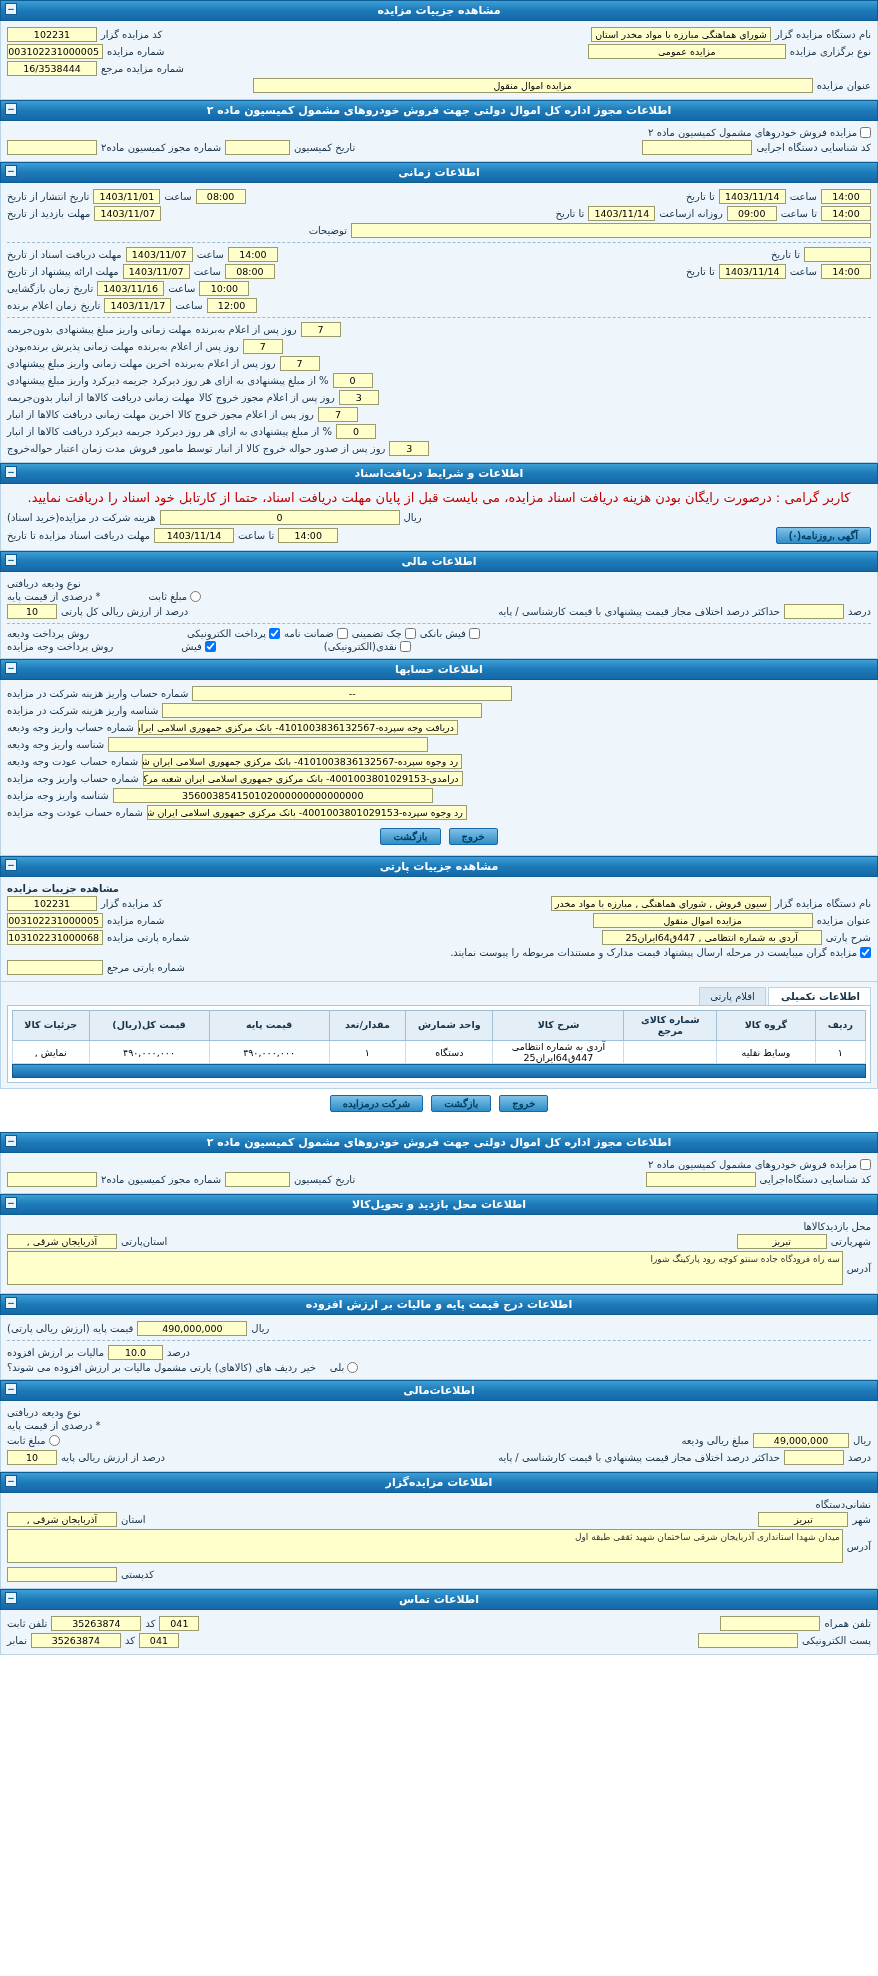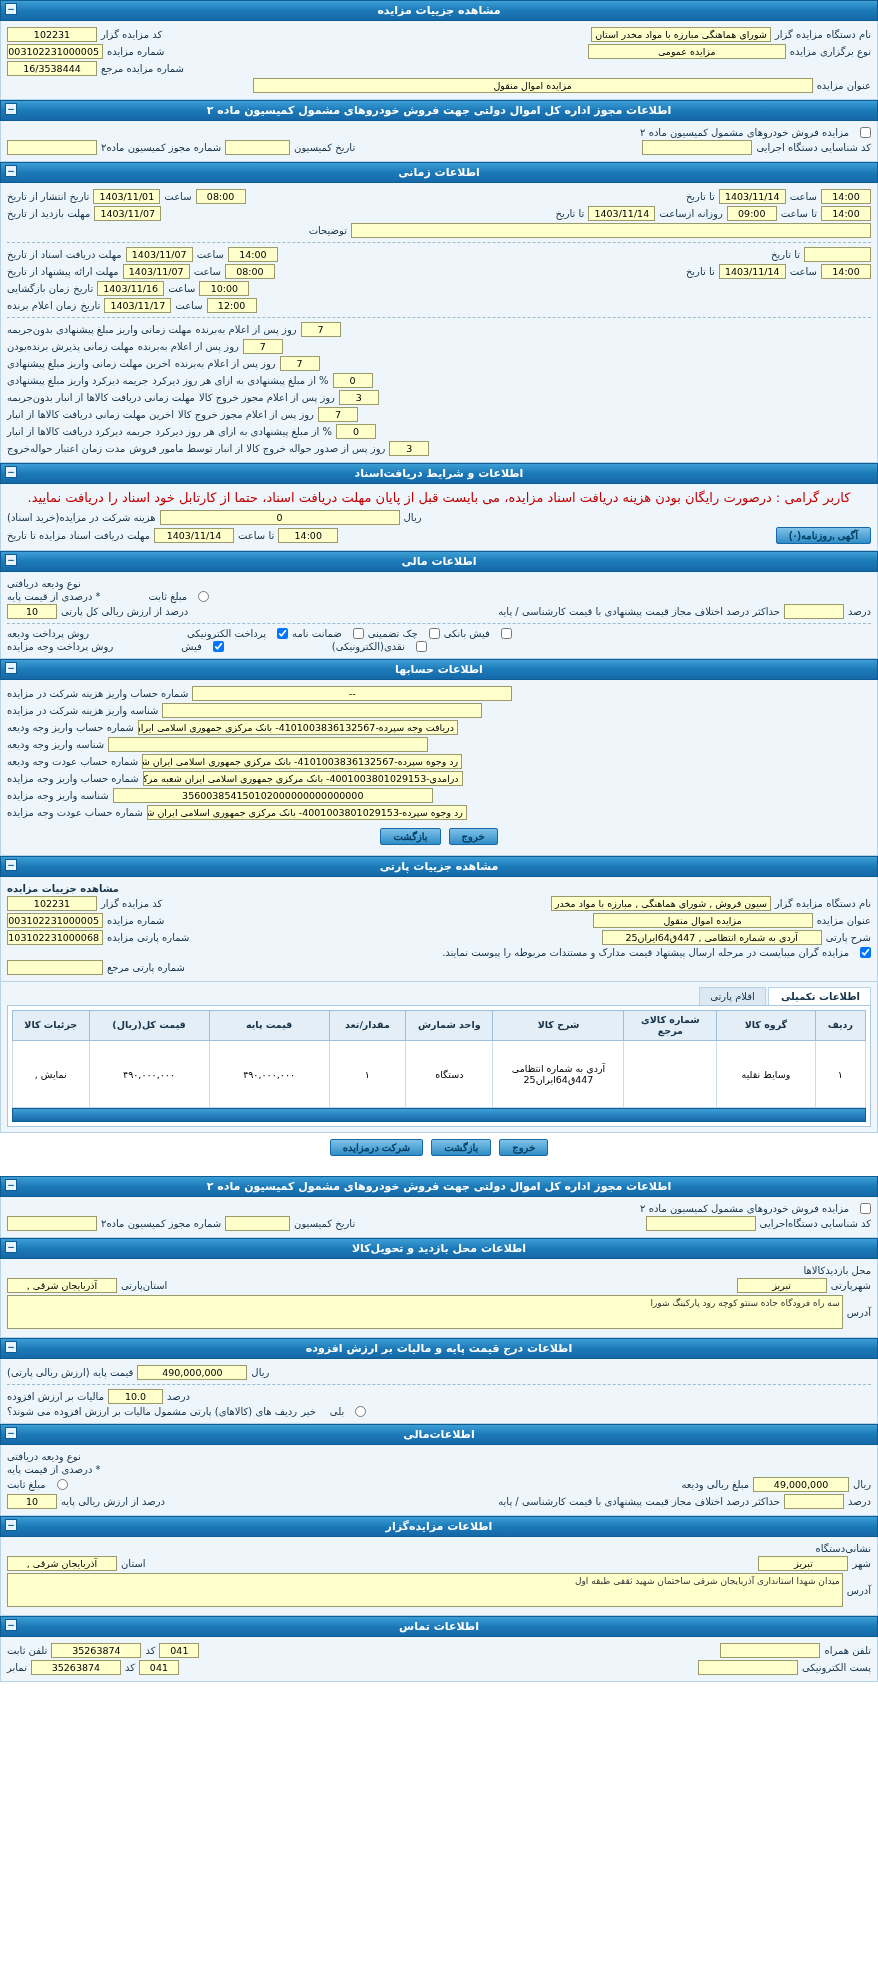--- a/index.html
+++ b/index.html
@@ -63,21 +63,21 @@
   .w100{width:100px}.w110{width:110px}.w120{width:96px}.w170{width:198px}
   .w180{width:180px}
   .w220{width:220px}.w240{width:240px}.w320{width:320px}
   .w520{width:520px}.w560{width:560px}
   .spacer{flex:1}
 
   .dashed-sep { border-top: 1px dashed #9bbcd2; margin: 4px 0; }
 
   .note-red { color:#c00000; font-size:13px; line-height:1.5; text-align:center; }
 
-  .chk { font-size:10px; color:#17334a; display:inline-flex; align-items:center; gap:11px; }
+  .chk { font-size:10px; color:#17334a; display:inline-flex; align-items:center; gap:3px; }
   .chk input { margin:0; width:11px; height:11px; }
 
   .btn {
     background: linear-gradient(to bottom,#7fc2e8,#2f8dc6);
     border:1px solid #1668a8;
     color:#003f63;
     font-size:10px;
     font-weight:bold;
     padding:2px 12px;
     border-radius:2px;
@@ -102,21 +102,21 @@
     font-size:9.5px;
     font-weight:bold;
     color:#17334a;
     padding:3px 10px;
     text-align:center;
     line-height:1.25;
   }
   table.grid td {
     border:1px solid #c8dced;
     font-size:9.5px;
-    padding:22px 2px;
+    padding:0 2px;
     text-align:center;
     color:#000;
   }
   .grid-footer { height:14px; background:linear-gradient(to bottom,#3d9fd6,#1668a8); border:1px solid #0d5c93; }
   .big-gap { height:14px; background:#fff; }
 
   textarea.addr {
     width:100%; height:34px; resize:none;
     background:#ffffcc; border:1px solid #9a9a6a;
     font-family:"DejaVu Sans","Liberation Sans",sans-serif;
@@ -653,20 +653,25 @@
       <span class="spacer"></span>
       <span class="lbl">استان</span>
       <span class="val w110">آذربایجان شرقی ,</span>
     </div>
     <div class="row" style="align-items:flex-start;">
       <span class="lbl" style="padding-top:12px">آدرس</span>
       <span class="addr-wrap">
         <textarea class="addr" readonly="" style="">میدان شهدا استانداری آذربایجان شرقی ساختمان شهید ثقفی طبقه اول</textarea>
       </span>
     </div>
+    <div class="row">
+      <span class="spacer"></span>
+      <span class="lbl">کدپستی</span>
+      <span class="val w110 blank"></span>
+    </div>
   </div>
 
   <div class="bar">
     <span class="collapse">−</span>
     <span>اطلاعات تماس</span>
   </div>
   <div class="panel">
     <div class="row">
       <span class="lbl">تلفن همراه</span>
       <span class="val w100 blank"></span>

